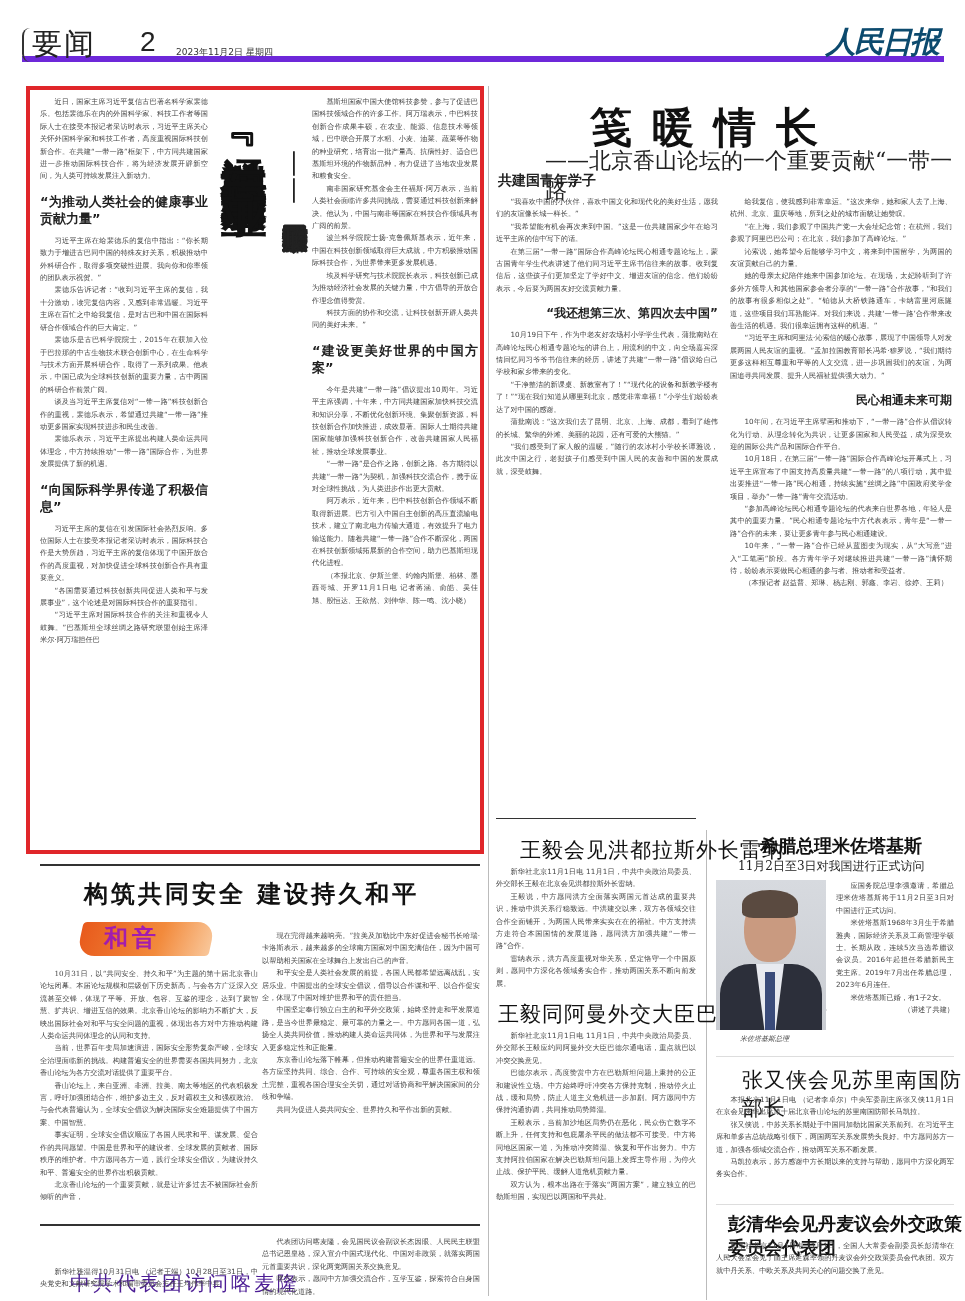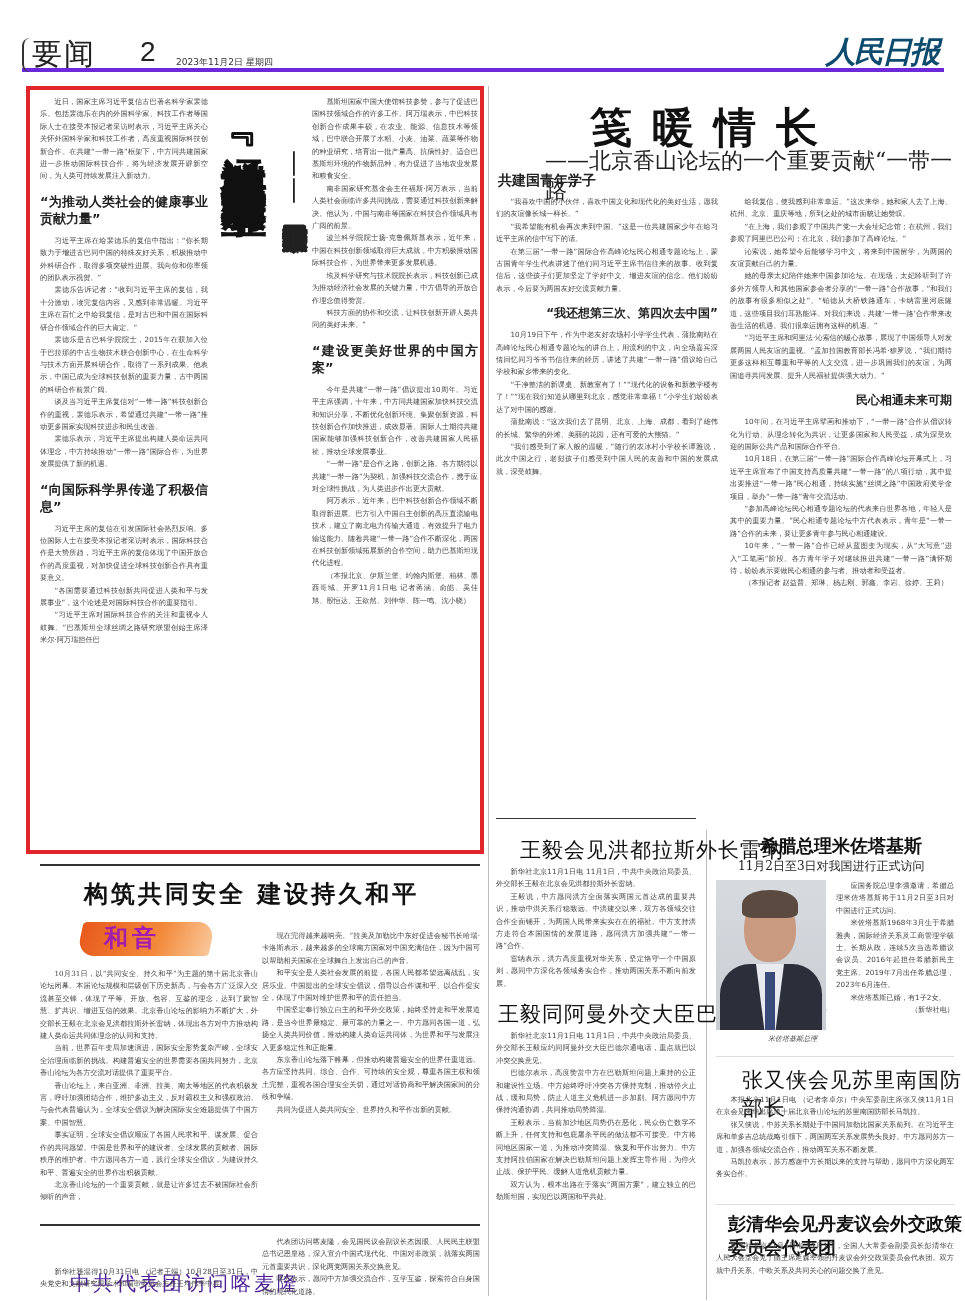--- a/index.html
+++ b/index.html
@@ -2,21 +2,21 @@
 <html><head>
 <meta charset="utf-8">
 <style>
   * { box-sizing: border-box; margin: 0; padding: 0; }
   html, body { width: 965px; height: 1301px; background: #ffffff; overflow: hidden; }
   body { position: relative; font-family: "DejaVu Sans", sans-serif; color: #222; }
 
   .abs { position: absolute; }
 
   
-  .masthead { left: 22px; top: 30px; width: 922px; height: 42px; border-bottom: 4px solid #6d28d9; }
+  .masthead { left: 22px; top: 20px; width: 922px; height: 42px; border-bottom: 6px solid #6d28d9; }
   .mast-bracket { position: absolute; left: 0; top: 8px; width: 8px; height: 34px; border-left: 2px solid #333; border-top-left-radius: 10px; border-bottom-left-radius: 10px; }
   .mast-section { position: absolute; left: 10px; top: 4px; font-family: "DejaVu Sans", sans-serif; font-size: 30px; color: #222; letter-spacing: 2px; }
   .mast-page { position: absolute; left: 118px; top: 6px; font-size: 28px; color: #222; font-family: "Liberation Sans", sans-serif; }
   .mast-date { position: absolute; left: 154px; top: 26px; font-size: 9px; color: #333; }
   .mast-logo { position: absolute; right: 6px; top: 2px; font-family: "DejaVu Serif", serif; font-style: italic; font-weight: bold; font-size: 30px; color: #0c4a6e; letter-spacing: -2px; }
 
   
   .feature-box { left: 26px; top: 86px; width: 458px; height: 768px; border: 4px solid #e0262a; }
 
   .col-text { font-size: 7.2px; line-height: 12.4px; color: #444; text-align: justify; overflow: hidden; }
@@ -60,21 +60,21 @@
   .wy2-text { left: 496px; top: 1030px; width: 200px; height: 270px; }
 
   .gr-title { left: 748px; top: 834px; font-size: 18px; font-weight: bold; color: #111; font-family: "DejaVu Serif", serif; margin-left: 12px; }
   .gr-sub { left: 738px; top: 858px; font-size: 12px; color: #222; font-family: "DejaVu Serif", serif; }
   .photo { left: 716px; top: 880px; width: 110px; height: 150px; background: linear-gradient(180deg, #d7dadf 0%, #c9ccd2 100%); overflow: hidden; }
   .photo .head { position: absolute; left: 28px; top: 16px; width: 52px; height: 66px; border-radius: 48% 48% 45% 45%; background: #c99a80; }
   .photo .hair { position: absolute; left: 26px; top: 10px; width: 56px; height: 28px; border-radius: 50% 50% 20% 20%; background: #5a4a40; }
   .photo .suit { position: absolute; left: 4px; top: 84px; width: 102px; height: 70px; background: #2c2f3a; border-radius: 30px 30px 0 0; }
   .photo .shirt { position: absolute; left: 40px; top: 84px; width: 28px; height: 66px; background: #e8eaf0; clip-path: polygon(0 0, 100% 0, 70% 100%, 30% 100%); }
   .photo .tie { position: absolute; left: 49px; top: 92px; width: 10px; height: 58px; background: #3a4b7a; }
-  .photo-caption { left: 740px; top: 1034px; font-size: 7px; color: #444; font-family: "DejaVu Serif", serif; font-style: italic; margin-left: 28px; }
+  .photo-caption { left: 740px; top: 1034px; font-size: 7px; color: #444; font-family: "DejaVu Serif", serif; font-style: italic; }
   .gr-text { left: 836px; top: 880px; width: 118px; height: 166px; }
 
   .zyx-title { left: 742px; top: 1066px; }
   .zyx-text { left: 716px; top: 1094px; width: 238px; height: 110px; }
   .pqh-title { left: 728px; top: 1212px; font-size: 18px; font-family: "DejaVu Serif", serif; font-weight: bold; color: #111; }
   .pqh-text { left: 716px; top: 1240px; width: 238px; height: 60px; }
 
   .vline { width: 1px; background: #bbb; }
   .grey-sep { background: #ddd; }
 </style>
@@ -158,21 +158,21 @@
 <div class="abs vline" style="left:488px; top:86px; height:1210px;"></div>
 <div class="abs vline" style="left:706px; top:830px; height:470px;"></div>
 <div class="abs grey-sep" style="left:716px; top:1056px; width:238px; height:1px;"></div>
 <div class="abs grey-sep" style="left:716px; top:1204px; width:238px; height:1px;"></div>
 
 <div class="abs bl-title">构筑共同安全  建设持久和平</div>
 <div class="abs heyin"></div>
 <div class="abs heyin-text">和音</div>
 
 <div class="abs col-text bl-col1">
-  <p>10月31日，以“共同安全、持久和平”为主题的第十届北京香山论坛闭幕。本届论坛规模和层级创下历史新高，与会各方广泛深入交流甚至交锋，体现了平等、开放、包容、互鉴的理念，达到了聚智慧、扩共识、增进互信的效果。北京香山论坛的影响力不断扩大，外交部长王毅在北京会见洪都拉斯外长雷纳，体现出各方对中方推动构建人类命运共同体理念的认同和支持。</p>
+  <p>10月31日，以“共同安全、持久和平”为主题的第十届北京香山论坛闭幕。本届论坛规模和层级创下历史新高，与会各方广泛深入交流甚至交锋，体现了平等、开放、包容、互鉴的理念，达到了聚智慧、扩共识、增进互信的效果。北京香山论坛的影响力不断扩大，反映出国际社会对和平与安全问题的重视，体现出各方对中方推动构建人类命运共同体理念的认同和支持。</p>
   <p>当前，世界百年变局加速演进，国际安全形势复杂严峻，全球安全治理面临新的挑战。构建普遍安全的世界需要各国共同努力，北京香山论坛为各方交流对话提供了重要平台。</p>
   <p>香山论坛上，来自亚洲、非洲、拉美、南太等地区的代表积极发言，呼吁加强团结合作，维护多边主义，反对霸权主义和强权政治。与会代表普遍认为，全球安全倡议为解决国际安全难题提供了中国方案、中国智慧。</p>
   <p>事实证明，全球安全倡议顺应了各国人民求和平、谋发展、促合作的共同愿望。中国是世界和平的建设者、全球发展的贡献者、国际秩序的维护者。中方愿同各方一道，践行全球安全倡议，为建设持久和平、普遍安全的世界作出积极贡献。</p>
   <p>北京香山论坛的一个重要贡献，就是让许多过去不被国际社会所倾听的声音，</p>
 </div>
 <div class="abs col-text bl-col2">
   <p>现在完得越来越响亮。”拉美及加勒比中东好促进会秘书长哈瑞·卡洛斯表示，越来越多的全球南方国家对中国充满信任，因为中国可以帮助相关国家在全球舞台上发出自己的声音。</p>
   <p>和平安全是人类社会发展的前提，各国人民都希望远离战乱，安居乐业。中国提出的全球安全倡议，倡导以合作谋和平、以合作促安全，体现了中国对维护世界和平的责任担当。</p>
   <p>中国坚定奉行独立自主的和平外交政策，始终坚持走和平发展道路，是当今世界最稳定、最可靠的力量之一。中方愿同各国一道，弘扬全人类共同价值，推动构建人类命运共同体，为世界和平与发展注入更多稳定性和正能量。</p>
   <p>东京香山论坛落下帷幕，但推动构建普遍安全的世界任重道远。各方应坚持共同、综合、合作、可持续的安全观，尊重各国主权和领土完整，重视各国合理安全关切，通过对话协商和平解决国家间的分歧和争端。</p>
@@ -210,21 +210,21 @@
   <div class="shirt"></div>
   <div class="tie"></div>
   <div class="head"></div>
   <div class="hair"></div>
 </div>
 <div class="abs photo-caption">米佐塔基斯总理</div>
 <div class="abs col-text gr-text">
   <p>应国务院总理李强邀请，希腊总理米佐塔基斯将于11月2日至3日对中国进行正式访问。</p>
   <p>米佐塔基斯1968年3月生于希腊雅典，国际经济关系及工商管理学硕士。长期从政，连续5次当选希腊议会议员。2016年起担任希腊新民主党主席。2019年7月出任希腊总理，2023年6月连任。</p>
   <p>米佐塔基斯已婚，有1子2女。</p>
-  <p style="text-align:right;">（新华社电）</p>
+  <p style="text-align:right;">（讲述了共建）</p>
 </div>
 
 <div class="abs news-title zyx-title">张又侠会见苏里南国防部长</div>
 <div class="abs col-text zyx-text">
   <p>本报北京11月1日电  （记者李卓尔）中央军委副主席张又侠11月1日在京会见来华出席第十届北京香山论坛的苏里南国防部长马凯拉。</p>
   <p>张又侠说，中苏关系长期处于中国同加勒比国家关系前列。在习近平主席和单多吉总统战略引领下，两国两军关系发展势头良好。中方愿同苏方一道，加强各领域交流合作，推动两军关系不断发展。</p>
   <p>马凯拉表示，苏方感谢中方长期以来的支持与帮助，愿同中方深化两军务实合作。</p>
 </div>
 
 <div class="abs pqh-title">彭清华会见丹麦议会外交政策委员会代表团</div>

